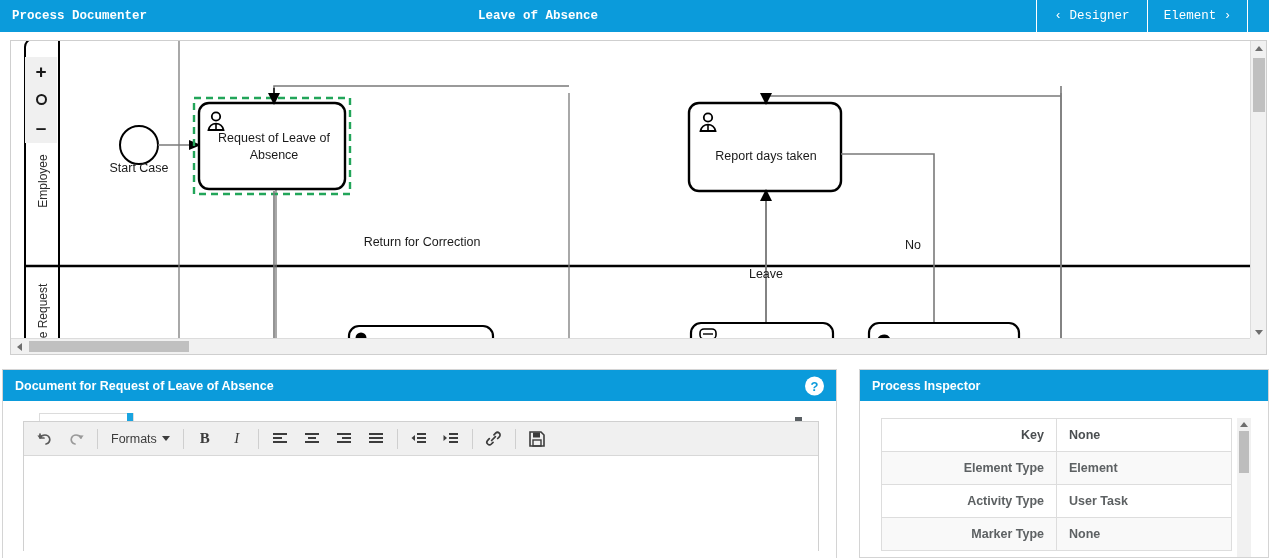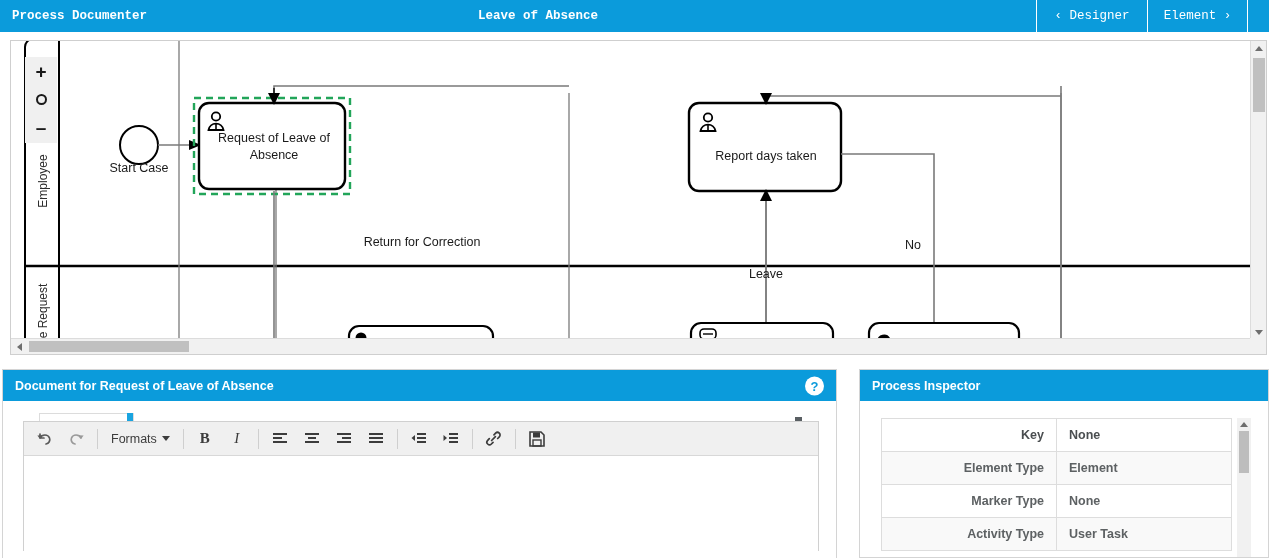--- a/index.html
+++ b/index.html
@@ -471,26 +471,26 @@
           <th class="k">Key</th>
           <th>None</th>
         </tr>
       </thead>
       <tbody>
         <tr>
           <td class="k">Element Type</td>
           <td>Element</td>
         </tr>
         <tr>
+          <td class="k">Activity Type</td>
+          <td>User Task</td>
+        </tr>
+        <tr>
           <td class="k">Marker Type</td>
           <td>None</td>
-        </tr>
-        <tr>
-          <td class="k">Activity Type</td>
-          <td>User Task</td>
         </tr>
       </tbody>
     </table>
     <div class="insp-vscroll">
       <div class="insp-arrow-up">
           <span class="tri tri-up"></span>
         </div>
       <div class="insp-vthumb"></div>
     </div>
   </div>

